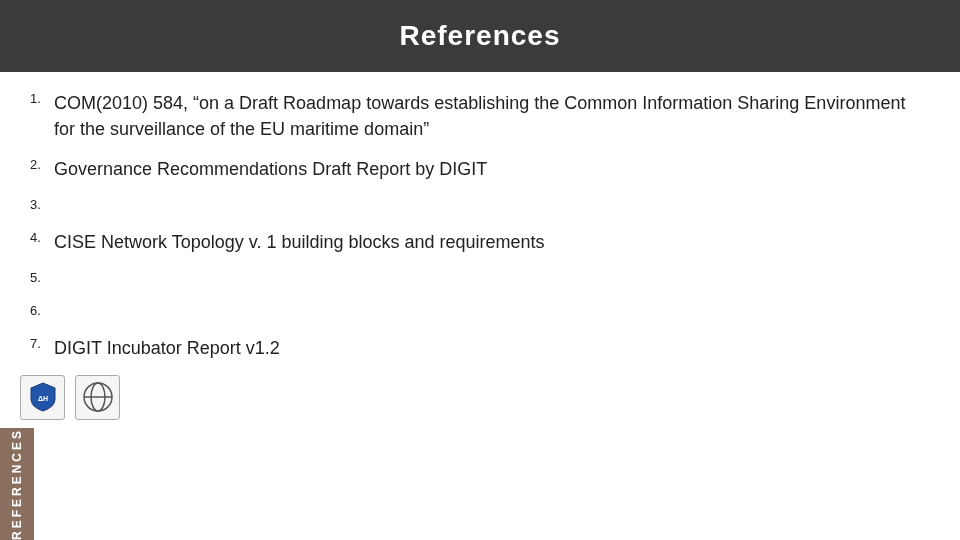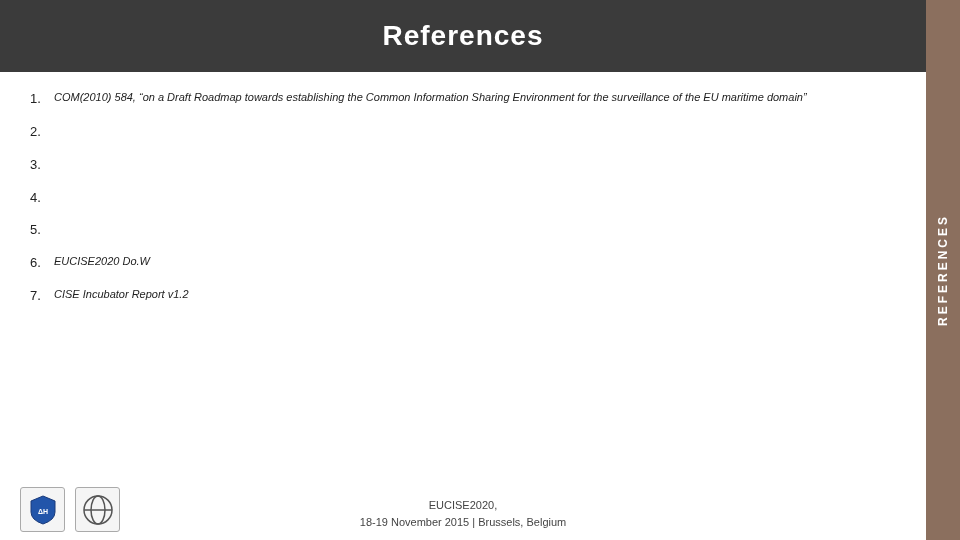--- a/index.html
+++ b/index.html
@@ -12,21 +12,21 @@
       font-size: 13px;
       color: #222;
       overflow: hidden;
       position: relative;
     }
 
     .main-container {
       width: 100%;
       height: 100%;
       display: flex;
-      flex-direction: row;
+      flex-direction: column;
     }
 
     .content-area {
       flex: 1;
       display: flex;
       flex-direction: column;
     }
 
     
     .header-bar {
@@ -59,22 +59,21 @@
 
     .ref-number {
       min-width: 24px;
       font-weight: normal;
       color: #222;
       flex-shrink: 0;
     }
 
     .ref-text {
       color: #222;
-      font-size: 11px;
-      font-style: italic;
+      font-size: 18px;
     }
 
     
     .footer {
       display: flex;
       align-items: center;
       justify-content: center;
       padding: 8px 0 10px 0;
       position: relative;
       width: 100%;
@@ -144,37 +143,38 @@
       <span class="header-title">References</span>
     </div>
 
     <div class="references-list">
     <div class="ref-item">
           <span class="ref-number">1.</span>
           <span class="ref-text">COM(2010) 584, “on a Draft Roadmap towards establishing the Common Information Sharing Environment for the surveillance of the EU maritime domain”</span>
         </div>
         <div class="ref-item">
           <span class="ref-number">2.</span>
+          <span class="ref-text">Governance Recommendations Draft Report by DIGIT</span>
         </div>
         <div class="ref-item">
           <span class="ref-number">3.</span>
         </div>
         <div class="ref-item">
           <span class="ref-number">4.</span>
+          <span class="ref-text">CISE Network Topology v. 1 building blocks and requirements</span>
         </div>
         <div class="ref-item">
           <span class="ref-number">5.</span>
         </div>
         <div class="ref-item">
           <span class="ref-number">6.</span>
-          <span class="ref-text">EUCISE2020 Do.W</span>
         </div>
         <div class="ref-item">
           <span class="ref-number">7.</span>
-          <span class="ref-text">CISE Incubator Report v1.2</span>
+          <span class="ref-text">DIGIT Incubator Report v1.2</span>
         </div>
       </div>
 
     <div class="footer">
       <div class="footer-logos">
 
         <div class="logo-box">
           <svg class="logo-shield" viewBox="0 0 28 32" xmlns="http://www.w3.org/2000/svg">
             <path d="M14 2 L26 7 L26 18 Q26 26 14 30 Q2 26 2 18 L2 7 Z" fill="#2255aa" stroke="#1a3a7a" stroke-width="1"></path>
             <text x="14" y="20" text-anchor="middle" fill="white" font-size="7" font-weight="bold">ΔΗ</text>
@@ -182,24 +182,20 @@
         </div>
 
         <div class="logo-box">
           <svg width="36" height="36" viewBox="0 0 36 36" xmlns="http://www.w3.org/2000/svg">
             <circle cx="18" cy="18" r="14" fill="none" stroke="#555" stroke-width="1.5"></circle>
             <ellipse cx="18" cy="18" rx="7" ry="14" fill="none" stroke="#555" stroke-width="1.5"></ellipse>
             <line x1="4" y1="18" x2="32" y2="18" stroke="#555" stroke-width="1.5"></line>
           </svg>
         </div>
       </div>
-      <div class="footer-text">
-        <div>EUCISE2020,</div>
-        <div>18-19 November 2015 | Brussels, Belgium</div>
-      </div>
     </div>
 
   </div>
 
   <div class="side-tab">
     <span class="side-tab-text">REFERENCES</span>
   </div>
 </div>
 
 </body></html>

